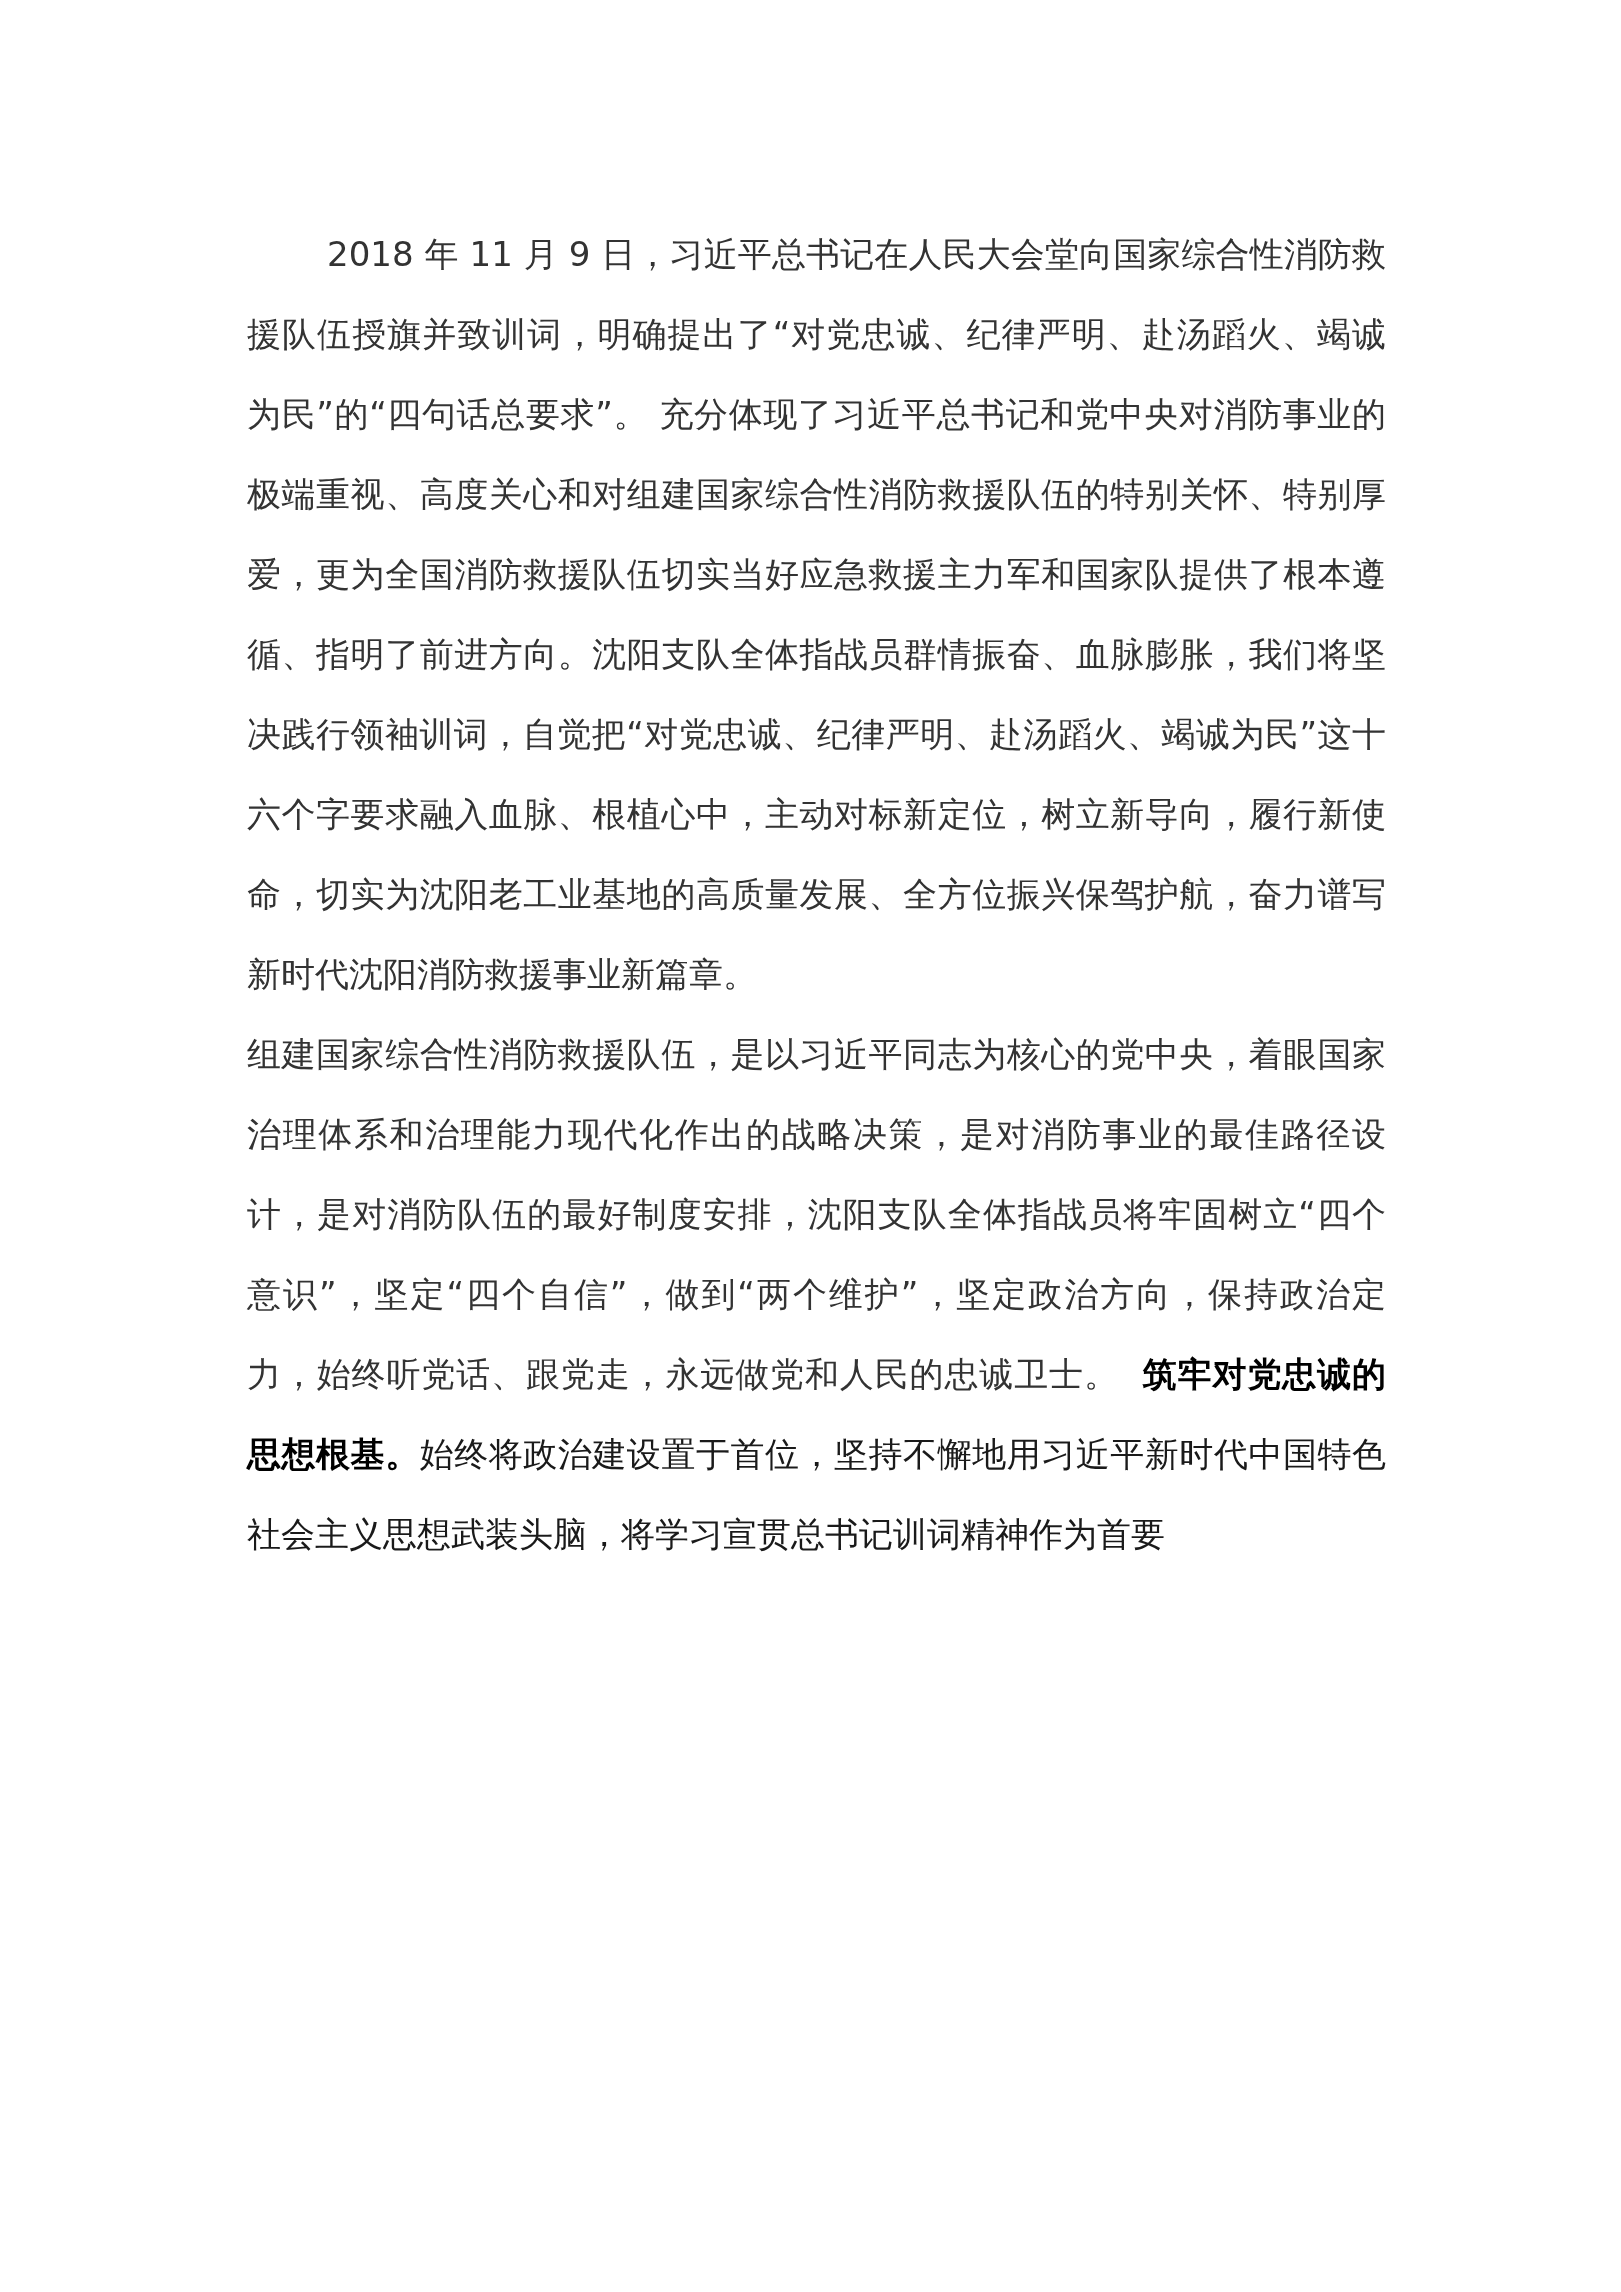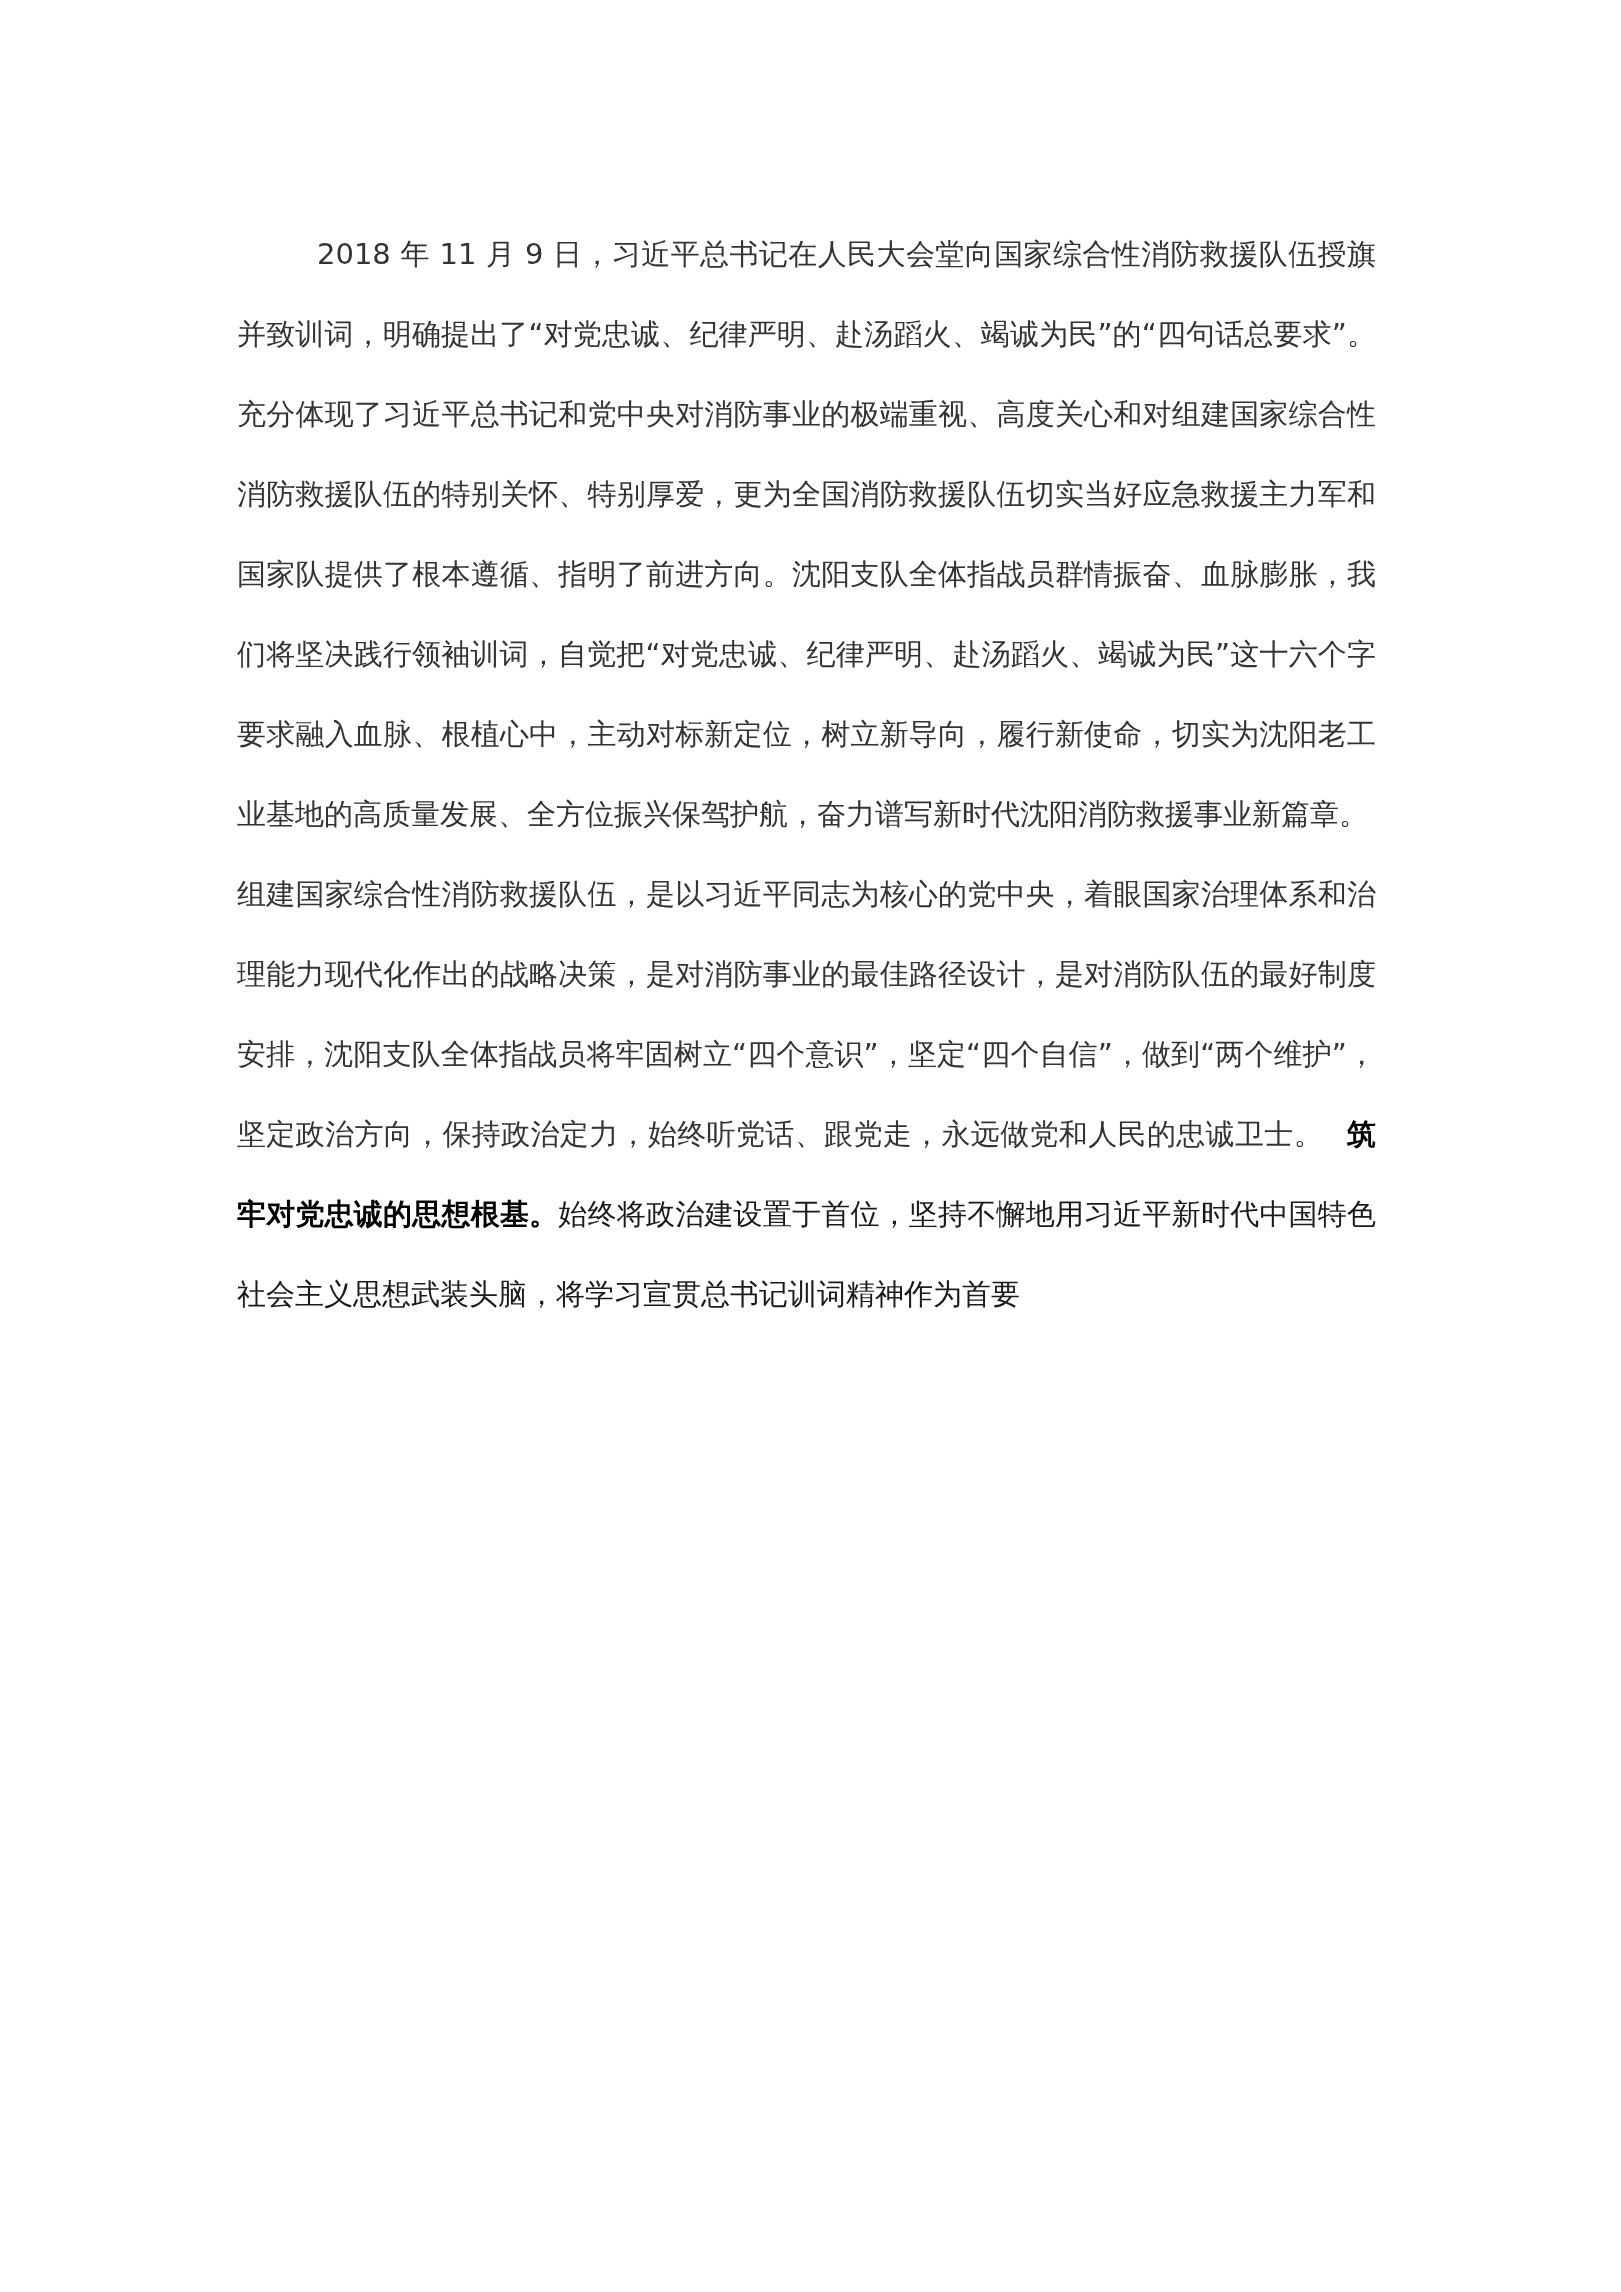--- a/index.html
+++ b/index.html
@@ -1,20 +1,20 @@
 <!DOCTYPE html>
 <html><head>
 <meta charset="utf-8">
 <style>
   html, body { margin:0; padding:0; background:#ffffff; }
   body { width:1621px; height:2293px; position:relative; overflow:hidden; }
   .page {
-    position:absolute; left:237px; top:214px; width:1139px;
+    position:absolute; left:247px; top:214px; width:1139px;
     font-family:"DejaVu Sans", "Liberation Sans", sans-serif;
-    font-size:29px; line-height:80px; color:#333333;
+    font-size:34px; line-height:80px; color:#333333;
     text-align:justify;
   }
   .page p { margin:0; }
   .indent { text-indent:80px; }
   .heading { color:#111111; font-weight:600; }
   .strong { color:#000; font-weight:700;margin-left:24px; }
   .body-dark { color:#333333; }
   .last-dark { color:#1a1a1a; }
 </style>
 </head>

